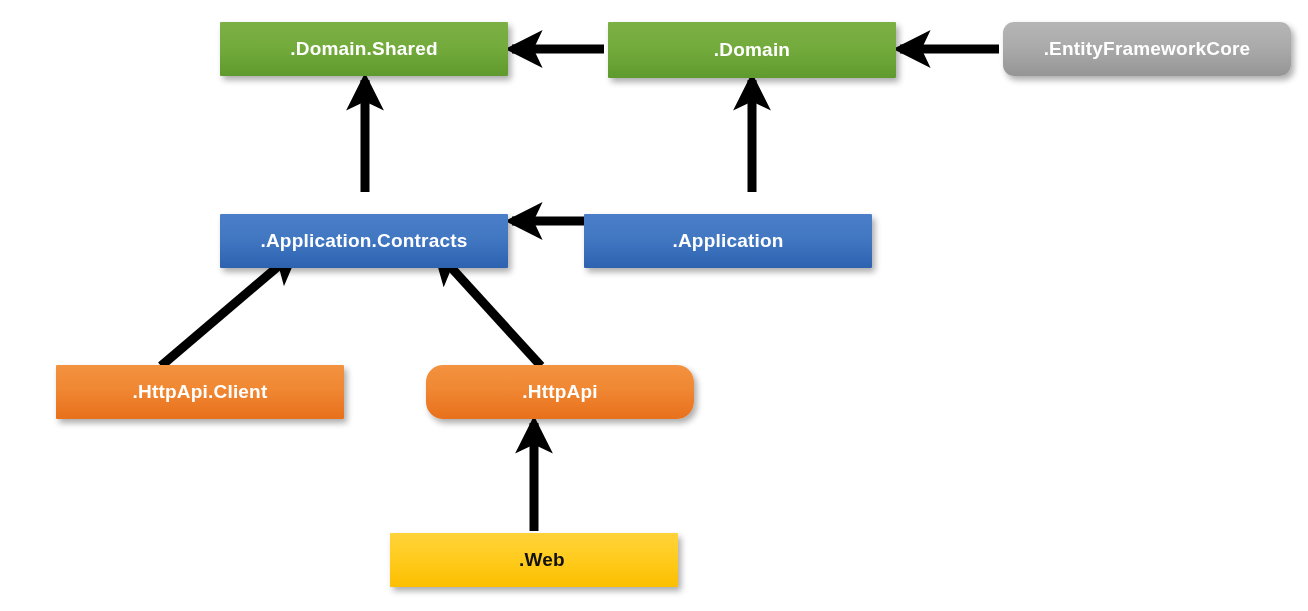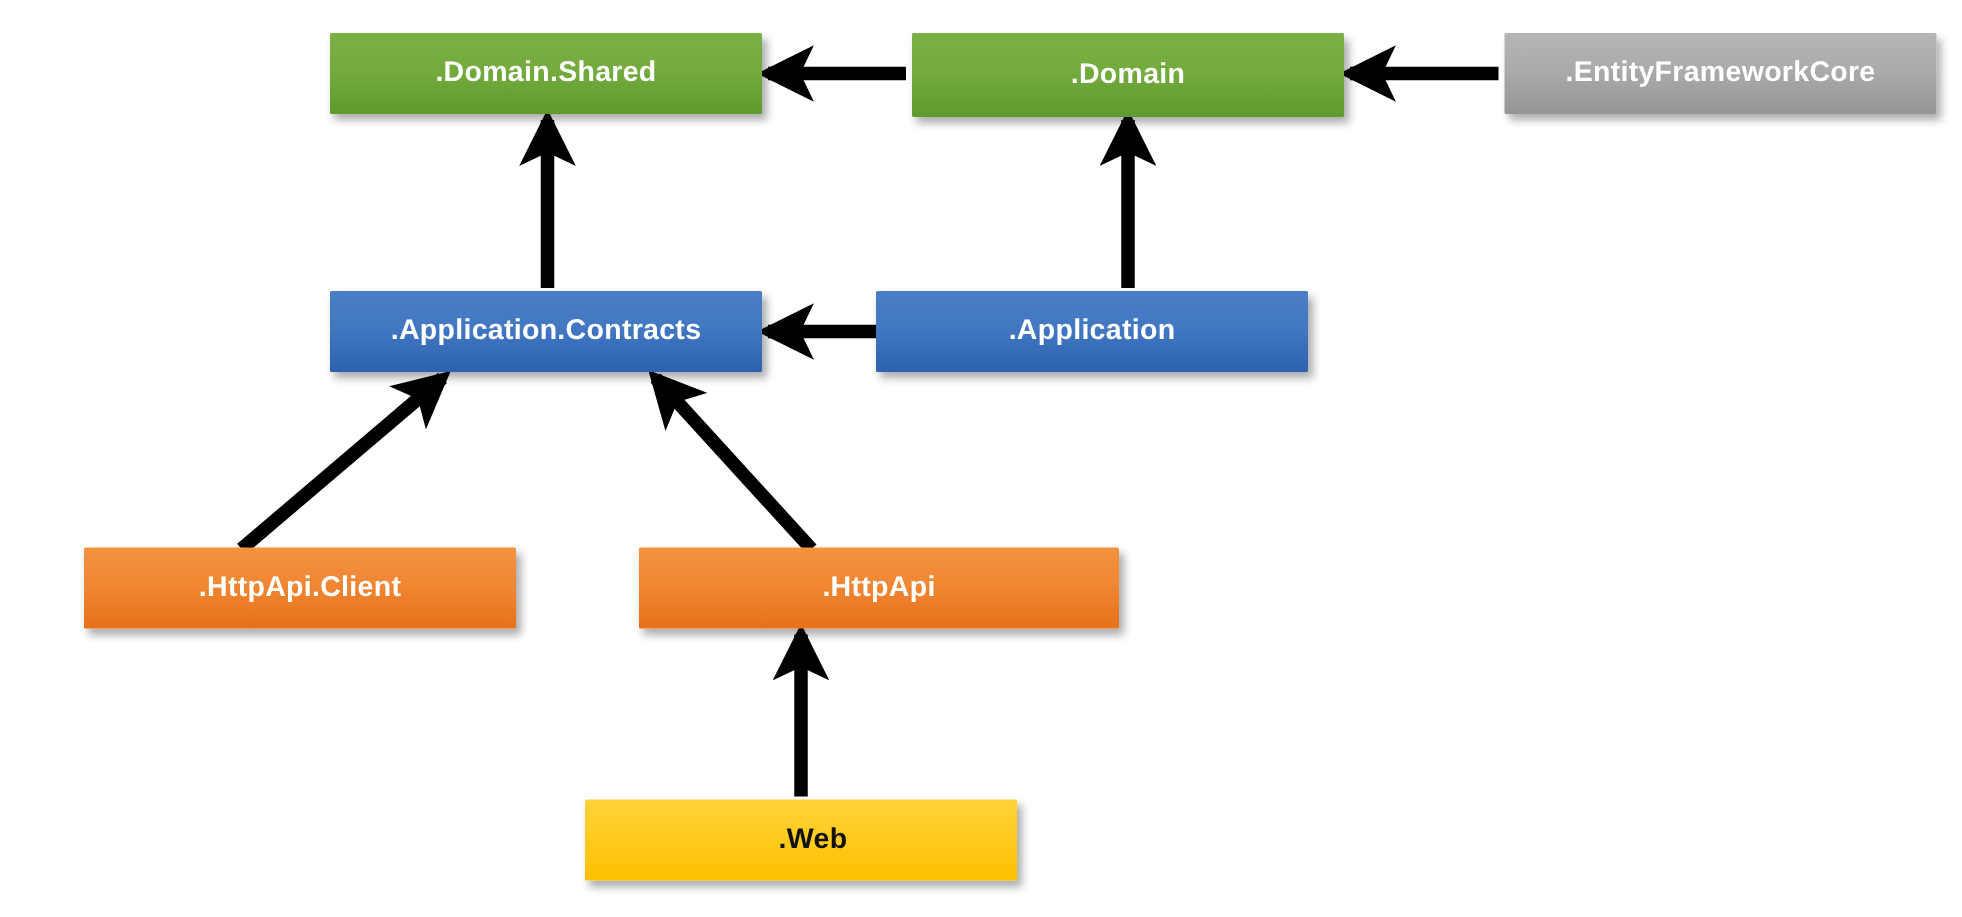--- a/index.html
+++ b/index.html
@@ -32,20 +32,21 @@
     box-shadow: 3px 4px 6px rgba(0,0,0,0.33);
     border-radius: 1px;
     user-select: none;
     z-index: 3;
   }
   .node.green {
     background: linear-gradient(to bottom, #7cb045 0%, #74ab3d 45%, #5f9a2e 100%);
   }
   .node.blue {
     background: linear-gradient(to bottom, #4a7ec8 0%, #4277c2 45%, #2c62b0 100%);
+    margin-top: 20px;
   }
   .node.orange {
     background: linear-gradient(to bottom, #f3923f 0%, #f08733 45%, #e8701b 100%);
     margin-left: 36px;
   }
   .node.gray {
     background: linear-gradient(to bottom, #b5b5b5 0%, #ababab 45%, #959595 100%);
   }
   .node.yellow {
     background: linear-gradient(to bottom, #ffd23a 0%, #ffcc1f 45%, #fcbf00 100%);
@@ -94,32 +95,32 @@
         <line class="edge-line" x1="534" y1="531" x2="534" y2="423" marker-end="url(#arrowhead)"></line>
       </g>
   </svg>
   <div id="node-layer">
       <div class="node green" style="left: 220px; top: 22px; width: 288px; height: 54px;">
         <span class="node-label">.Domain.Shared</span>
       </div>
       <div class="node green" style="left: 608px; top: 22px; width: 288px; height: 56px;">
         <span class="node-label">.Domain</span>
       </div>
-      <div class="node gray" style="left: 1003px; top: 22px; width: 288px; height: 54px;">
+      <div class="node gray" style="left: 1003px; top: 22px; width: 288px; height: 54px; border-radius: 11px;">
         <span class="node-label">.EntityFrameworkCore</span>
       </div>
       <div class="node blue" style="left: 220px; top: 194px; width: 288px; height: 54px;">
         <span class="node-label">.Application.Contracts</span>
       </div>
       <div class="node blue" style="left: 584px; top: 194px; width: 288px; height: 54px;">
         <span class="node-label">.Application</span>
       </div>
       <div class="node orange" style="left: 20px; top: 365px; width: 288px; height: 54px;">
         <span class="node-label">.HttpApi.Client</span>
       </div>
-      <div class="node orange" style="left: 390px; top: 365px; width: 320px; height: 54px;">
+      <div class="node orange" style="left: 390px; top: 365px; width: 268px; height: 54px; border-radius: 17px;">
         <span class="node-label">.HttpApi</span>
       </div>
       <div class="node yellow" style="left: 390px; top: 533px; width: 288px; height: 54px;">
         <span class="node-label">.Web</span>
       </div>
     </div>
 </div>
 
 </body></html>

